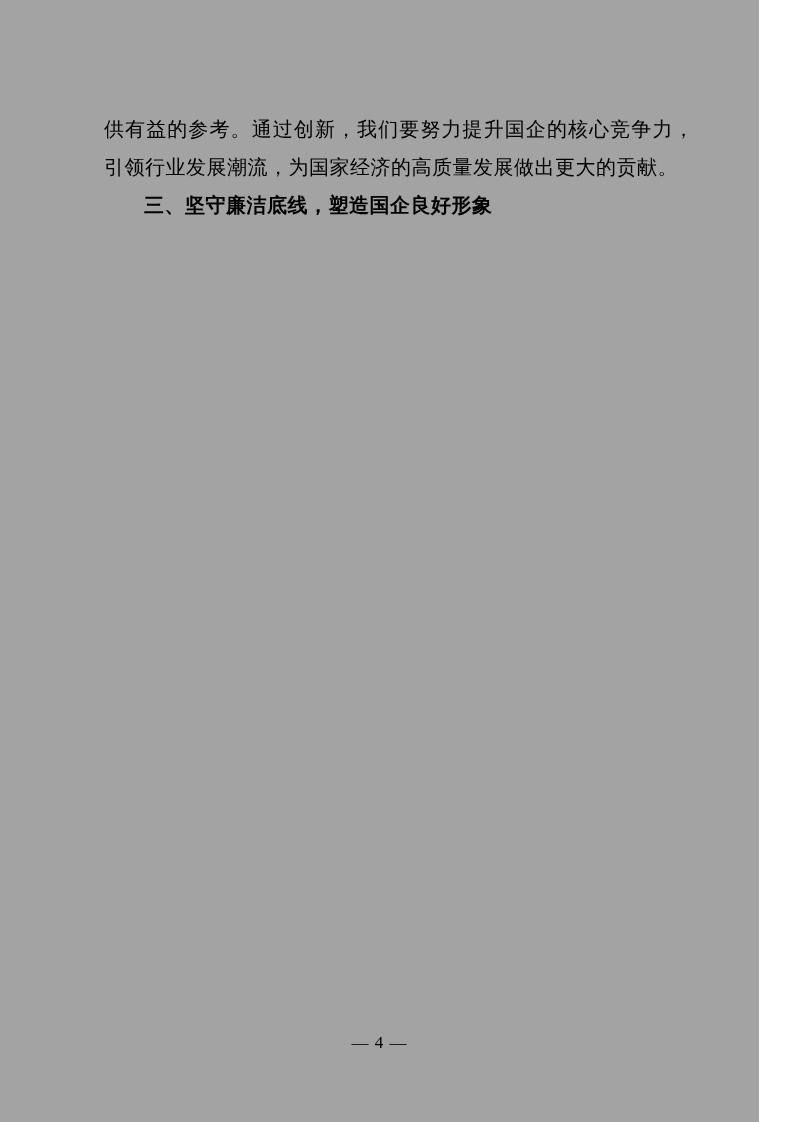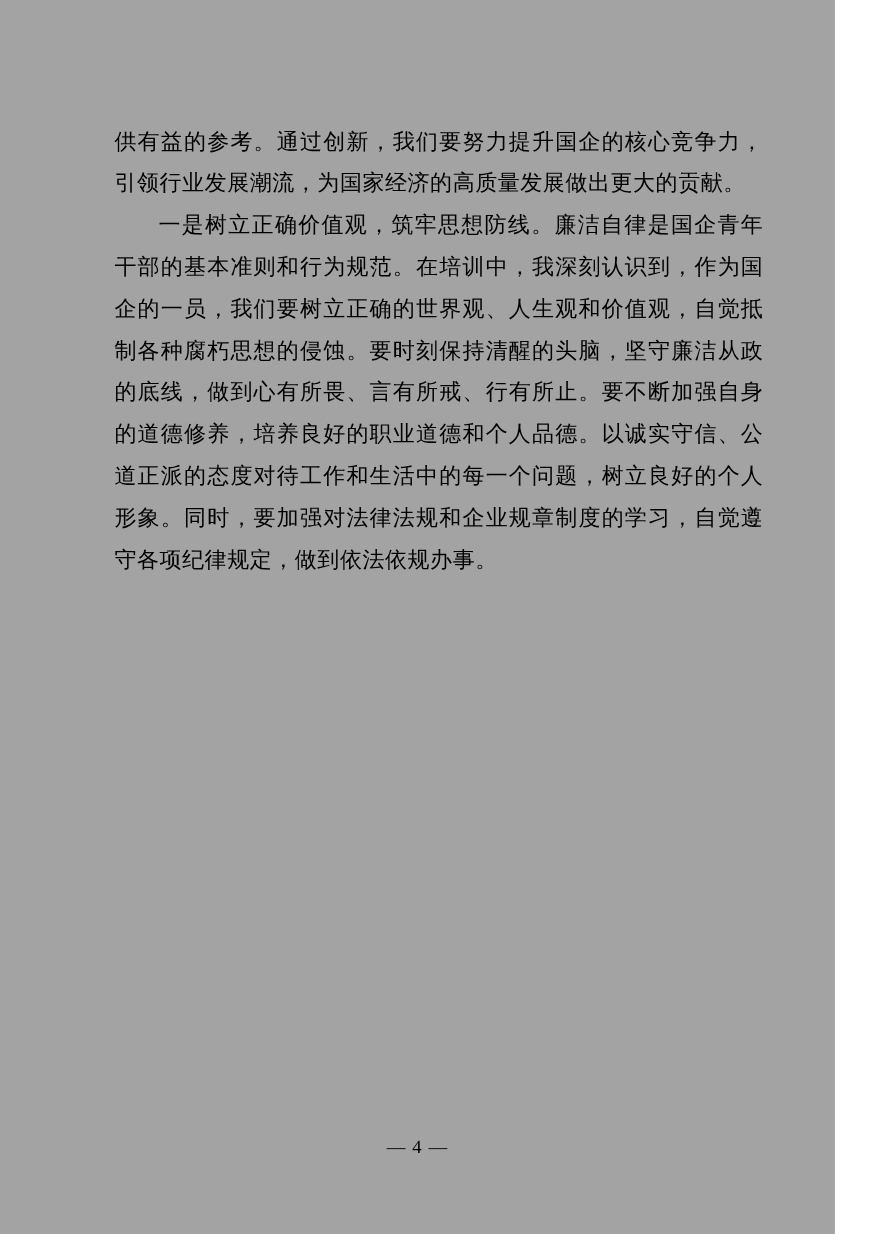--- a/index.html
+++ b/index.html
@@ -49,16 +49,16 @@
     color: #000000;
     letter-spacing: 1px;
   }
 </style>
 </head>
 <body>
 
 <div class="page">
   <div class="content">
     <p>供有益的参考。通过创新，我们要努力提升国企的核心竞争力，引领行业发展潮流，为国家经济的高质量发展做出更大的贡献。</p>
-    <p class="para-indent">一是树立正确价值观，筑牢思想防线。廉洁自律是国企青年干部的基本准则和行为规范。在培训中，我深刻认识到，作为国企的一员，我们要树立正确的世界观、人生观和价值观，自觉抵制各种腐朽思想的侵蚀。要时刻保持清醒的头脑，坚守廉洁从政的底线，做到心有所畏、言有所戒、行有所止。要不断加强自身的道德修养，培养良好的职业道德和个人品德。以诚实守信、公道正派的态度对待工作和生活中的每一个问题，树立良好的个人形象。同时，要加强对法律法规和企业规章制度的学习，自觉遵守各项纪律规定，做到依法依规办事。</p>
+    <p class="section-heading">三、坚守廉洁底线，塑造国企良好形象</p>
   </div>
   <div class="footer">— 4 —</div>
 </div>
 
 </body></html>

